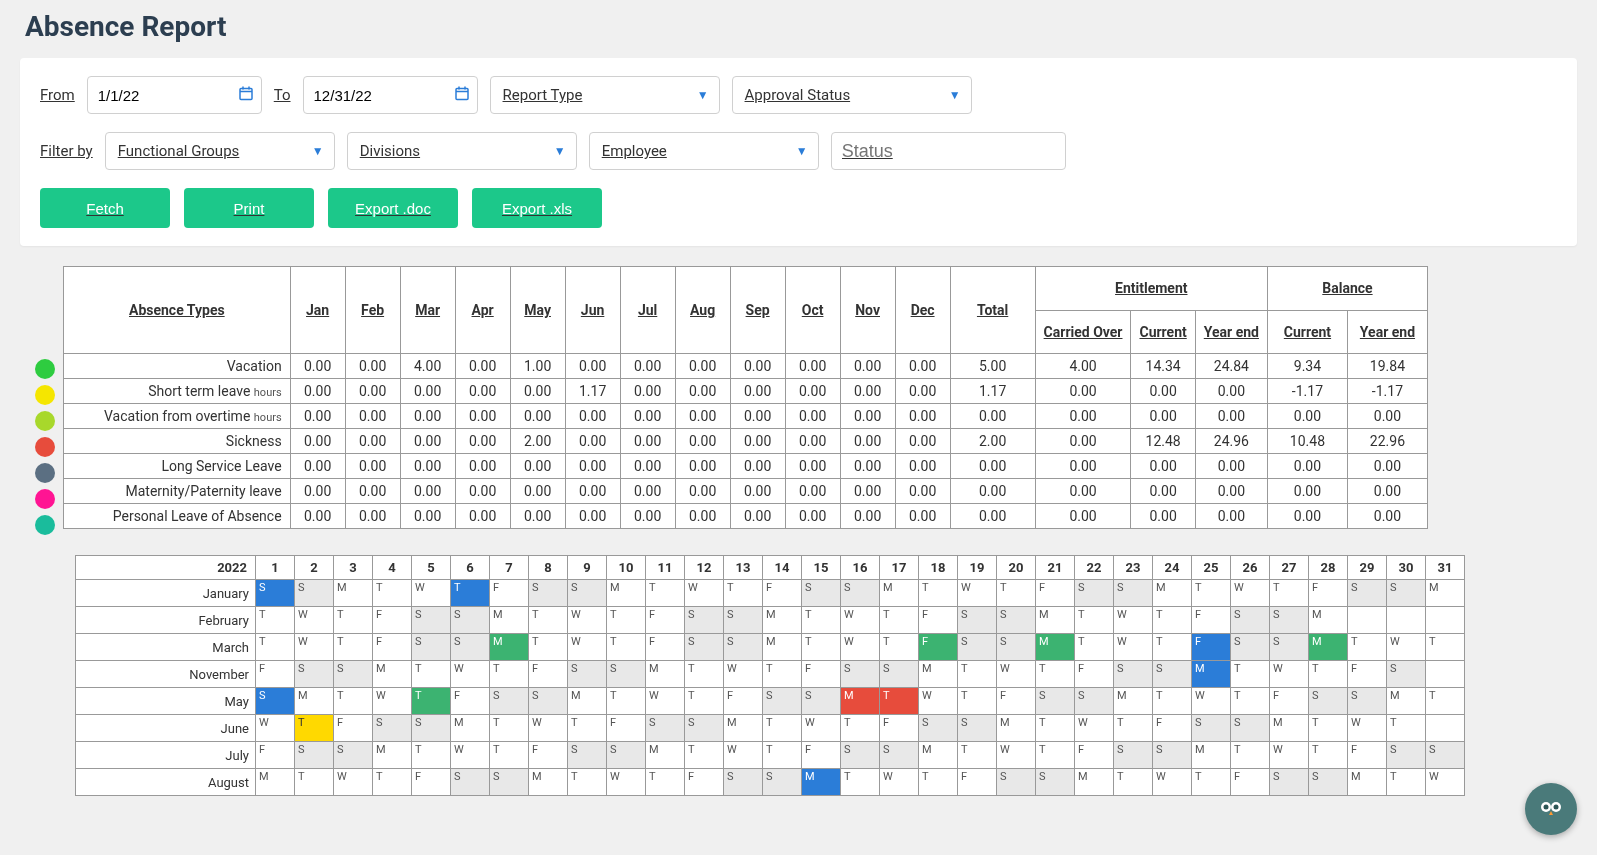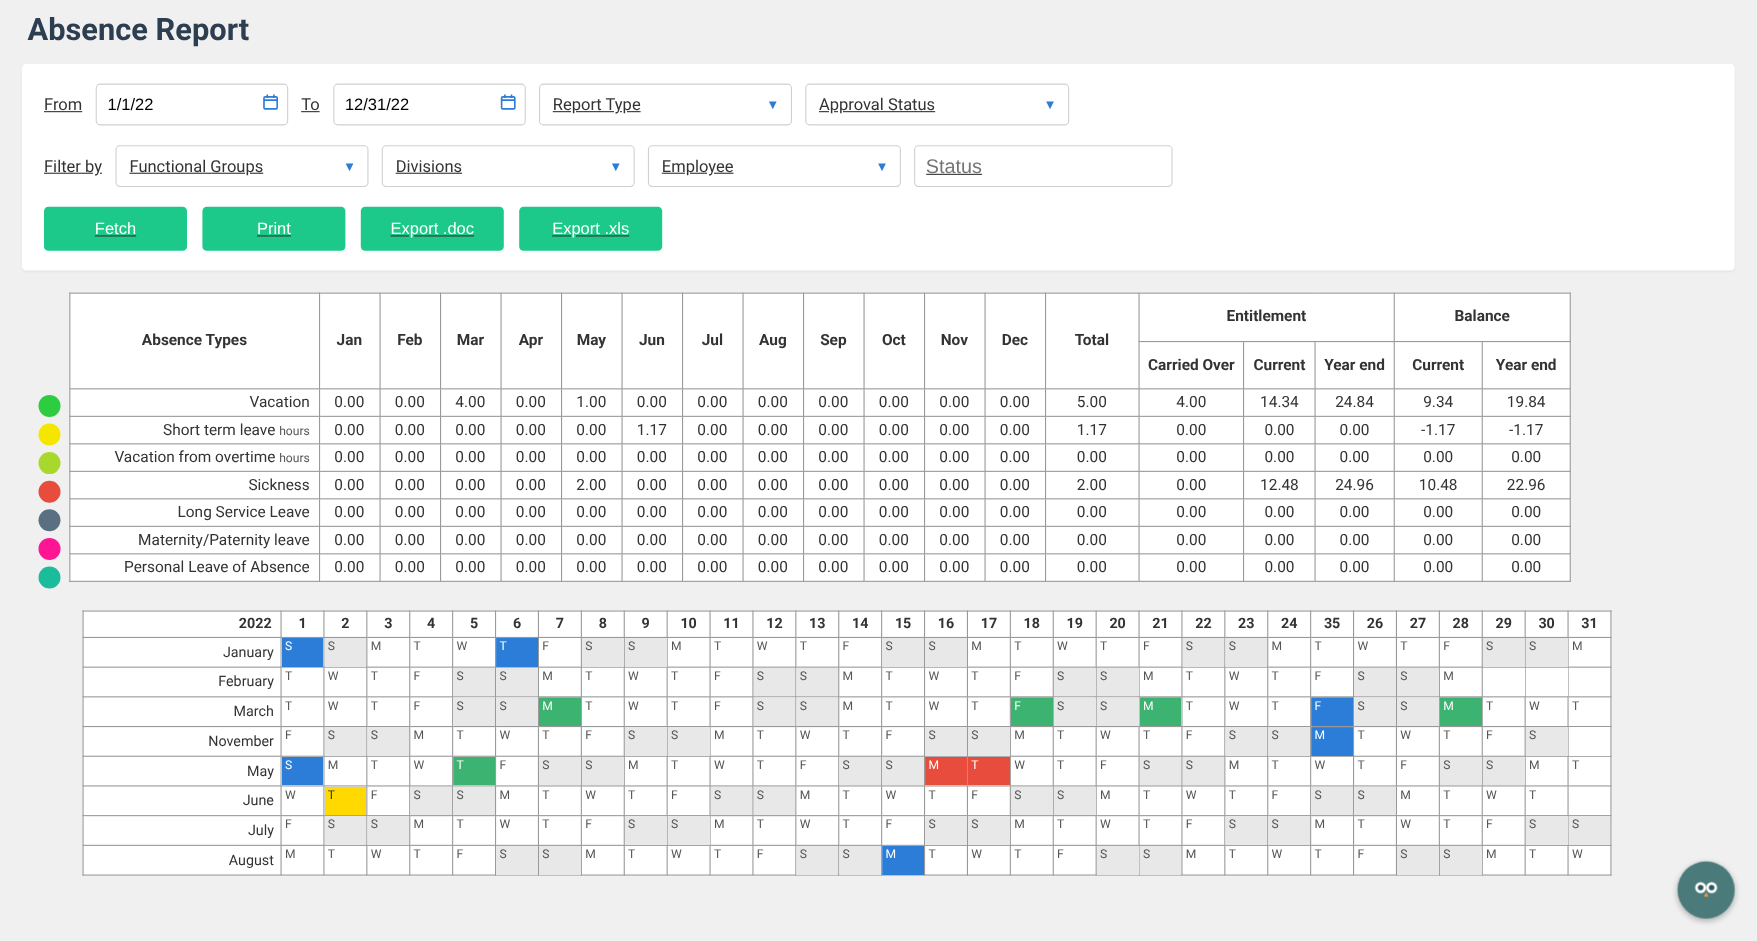--- a/index.html
+++ b/index.html
@@ -19,21 +19,21 @@
 .text-input { height: 38px; border: 1px solid #d0d0d0; border-radius: 4px; padding: 0 10px; font-size: 18px; width: 235px; }
 .btn-row { display: flex; gap: 14px; }
 .btn { background: #1cc88a; color: #fff; border: none; border-radius: 4px; height: 40px; min-width: 130px; padding: 0 22px; font-size: 15px; cursor: pointer; }
 
 
 .summary-wrap { display: flex; align-items: flex-start; gap: 8px; margin: 0 0 20px 0; padding-left: 15px;}
 .dot-col { display: flex; flex-direction: column; gap: 6px; padding-top: 93px; }
 .dot { width: 20px; height: 20px; border-radius: 50%; }
 .summary-table { border-collapse: collapse; background: #fff; }
 .summary-table th, .summary-table td { border: 1px solid #999; padding: 4px 8px; text-align: center; font-size: 14px; white-space: nowrap; }
-.summary-table th { font-weight: 700; }
+.summary-table th { font-weight: 700; text-decoration: underline; }
 .summary-table td.row-label { text-align: right; padding-right: 8px; font-weight:400; padding-left: 40px;}
 .summary-table th.types-head { text-align: center; padding: 35px 10px; margin-left: 16px; }
 .summary-table td.row-label .unit { font-size: 11px; color: #555; }
 .summary-table th.mid { width:55px;}
 .summary-table .total-col { min-width:85px;}
 .summary-table .wide { min-width:55px; }
 .summary-table .bal { min-width:80px;}
 
 
 .cal-wrap { padding-left: 55px; }
@@ -327,21 +327,21 @@
             <th class="daynum">15</th>
             <th class="daynum">16</th>
             <th class="daynum">17</th>
             <th class="daynum">18</th>
             <th class="daynum">19</th>
             <th class="daynum">20</th>
             <th class="daynum">21</th>
             <th class="daynum">22</th>
             <th class="daynum">23</th>
             <th class="daynum">24</th>
-            <th class="daynum">35</th>
+            <th class="daynum">25</th>
             <th class="daynum">26</th>
             <th class="daynum">27</th>
             <th class="daynum">28</th>
             <th class="daynum">29</th>
             <th class="daynum">30</th>
             <th class="daynum">31</th>
           </tr>
         </thead>
       <tbody id="cal-body">
           <tr>

